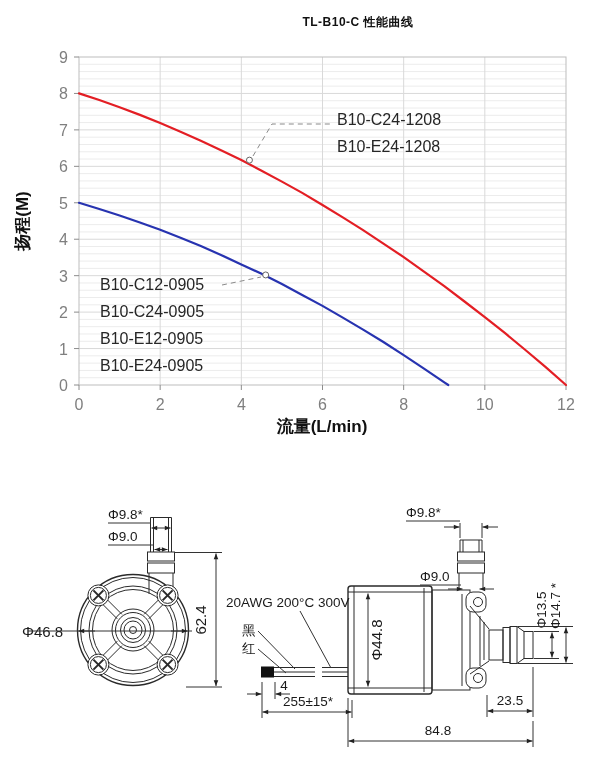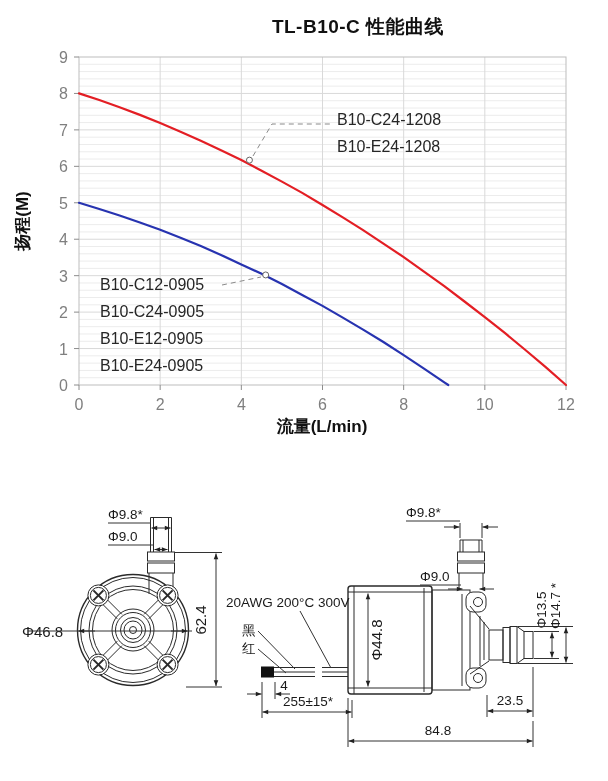--- a/index.html
+++ b/index.html
@@ -1,19 +1,19 @@
 <!DOCTYPE html>
 <html><head>
 <meta charset="utf-8">
 <style>
   html,body{margin:0;padding:0;background:#fff;}
   .page{position:relative;width:608px;height:781px;background:#fff;overflow:hidden;
         font-family:"Liberation Sans","DejaVu Sans",sans-serif;}
   .chart-title{position:absolute;left:108px;top:14px;width:500px;text-align:center;
-        font-size:19px;font-weight:700;color:#111;letter-spacing:.5px;}
+        font-size:12px;font-weight:700;color:#111;letter-spacing:.5px;}
   svg{position:absolute;left:0;}
   #chart-svg{top:0;}
   #draw-svg{top:445px;}
   text{font-family:"Liberation Sans","DejaVu Sans",sans-serif;}
   .ticklab{font-size:16px;fill:#7f7f7f;}
   .axis-title{font-size:17px;font-weight:700;fill:#111;}
   .curve-lab{font-size:16px;fill:#262626;}
   .dim{font-size:13.5px;fill:#1a1a1a;}
   .dim-lg{font-size:15px;fill:#1a1a1a;}
   .dwl{stroke:#2a2a2a;stroke-width:1;fill:none;}

